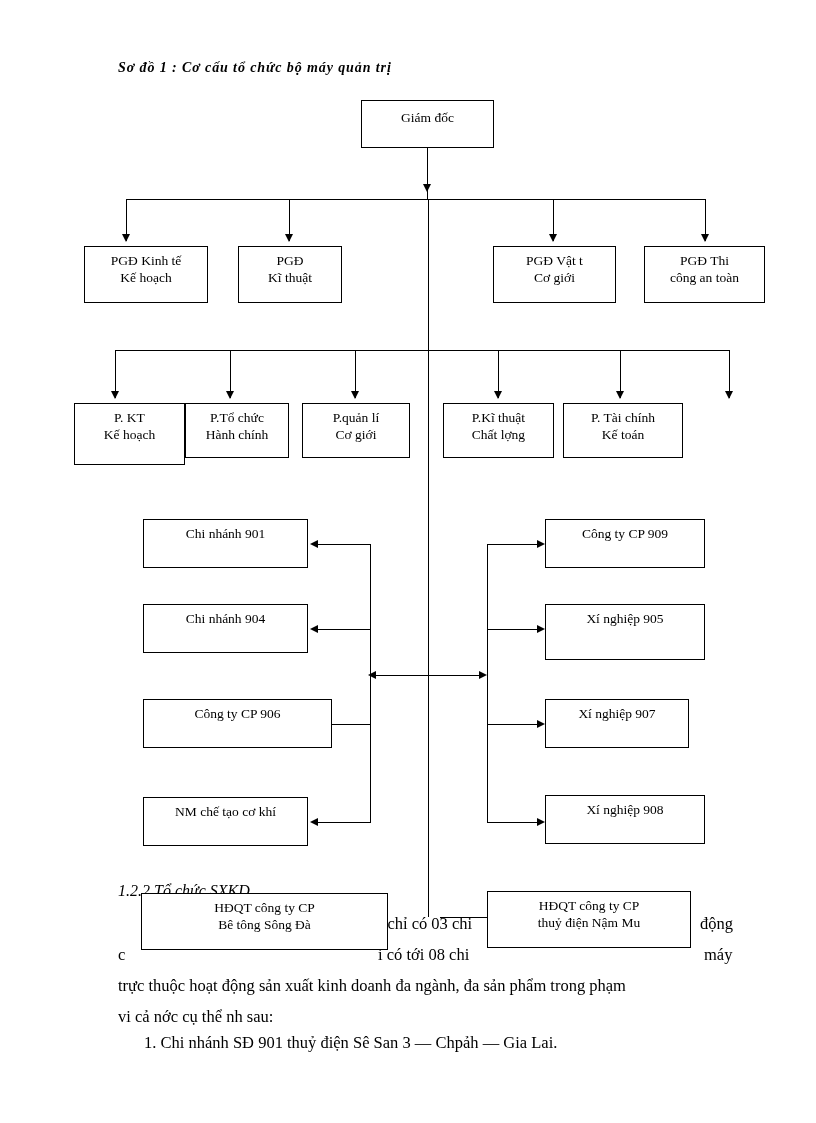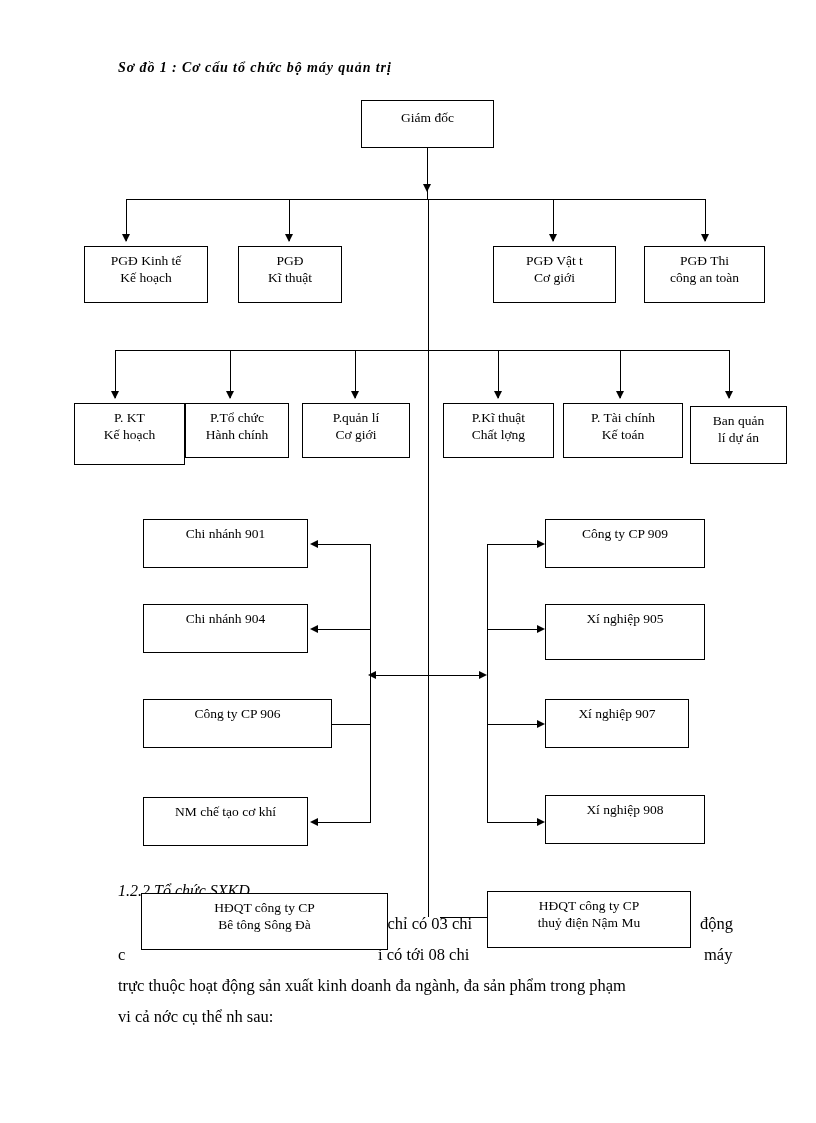--- a/index.html
+++ b/index.html
@@ -197,24 +197,20 @@
   <div class="nbox" style="left:443px; top:403px; width:111px; height:55px;">
     <span class="ln">P.Kĩ thuật</span>
     <span class="ln">Chất lợng</span>
   </div>
 
   <div class="nbox" style="left:563px; top:403px; width:120px; height:55px;">
     <span class="ln">P. Tài chính</span>
     <span class="ln">Kế toán</span>
   </div>
 
-  <div class="nbox" style="left:690px; top:406px; width:97px; height:58px;">
-    <span class="ln">Ban quản</span>
-    <span class="ln">lí dự án</span>
-  </div>
 
   <div class="vline" style="left:370px; top:544px; height:279px;"></div>
 
   <div class="vline" style="left:487px; top:544px; height:279px;"></div>
 
   <div class="hline" style="left:318px; top:544px; width:52px;"></div>
   <div class="arr-left" style="left:310px; top:540px;"></div>
 
   <div class="hline" style="left:318px; top:629px; width:52px;"></div>
   <div class="arr-left" style="left:310px; top:625px;"></div>
@@ -294,14 +290,15 @@
   </div>
 
   <div class="nbox" style="left:487px; top:891px; width:204px; height:57px;">
     <span class="ln">HĐQT công ty CP</span>
     <span class="ln">thuỷ điện Nậm Mu</span>
   </div>
 
   <div class="bodytext" style="left:118px; top:970px;">trực thuộc hoạt động sản xuất kinh doanh đa ngành, đa sản phẩm trong phạm</div>
   <div class="bodytext" style="left:118px; top:1001px;">vi cả nớc   cụ thể nh   sau:</div>
 
+  <div class="bodytext" style="left:144px; top:1027px;">1. Chi nhánh SĐ 901 thuỷ điện Sê San 3 — Chpảh   — Gia Lai.</div>
 
 </div>
 
 </body></html>

